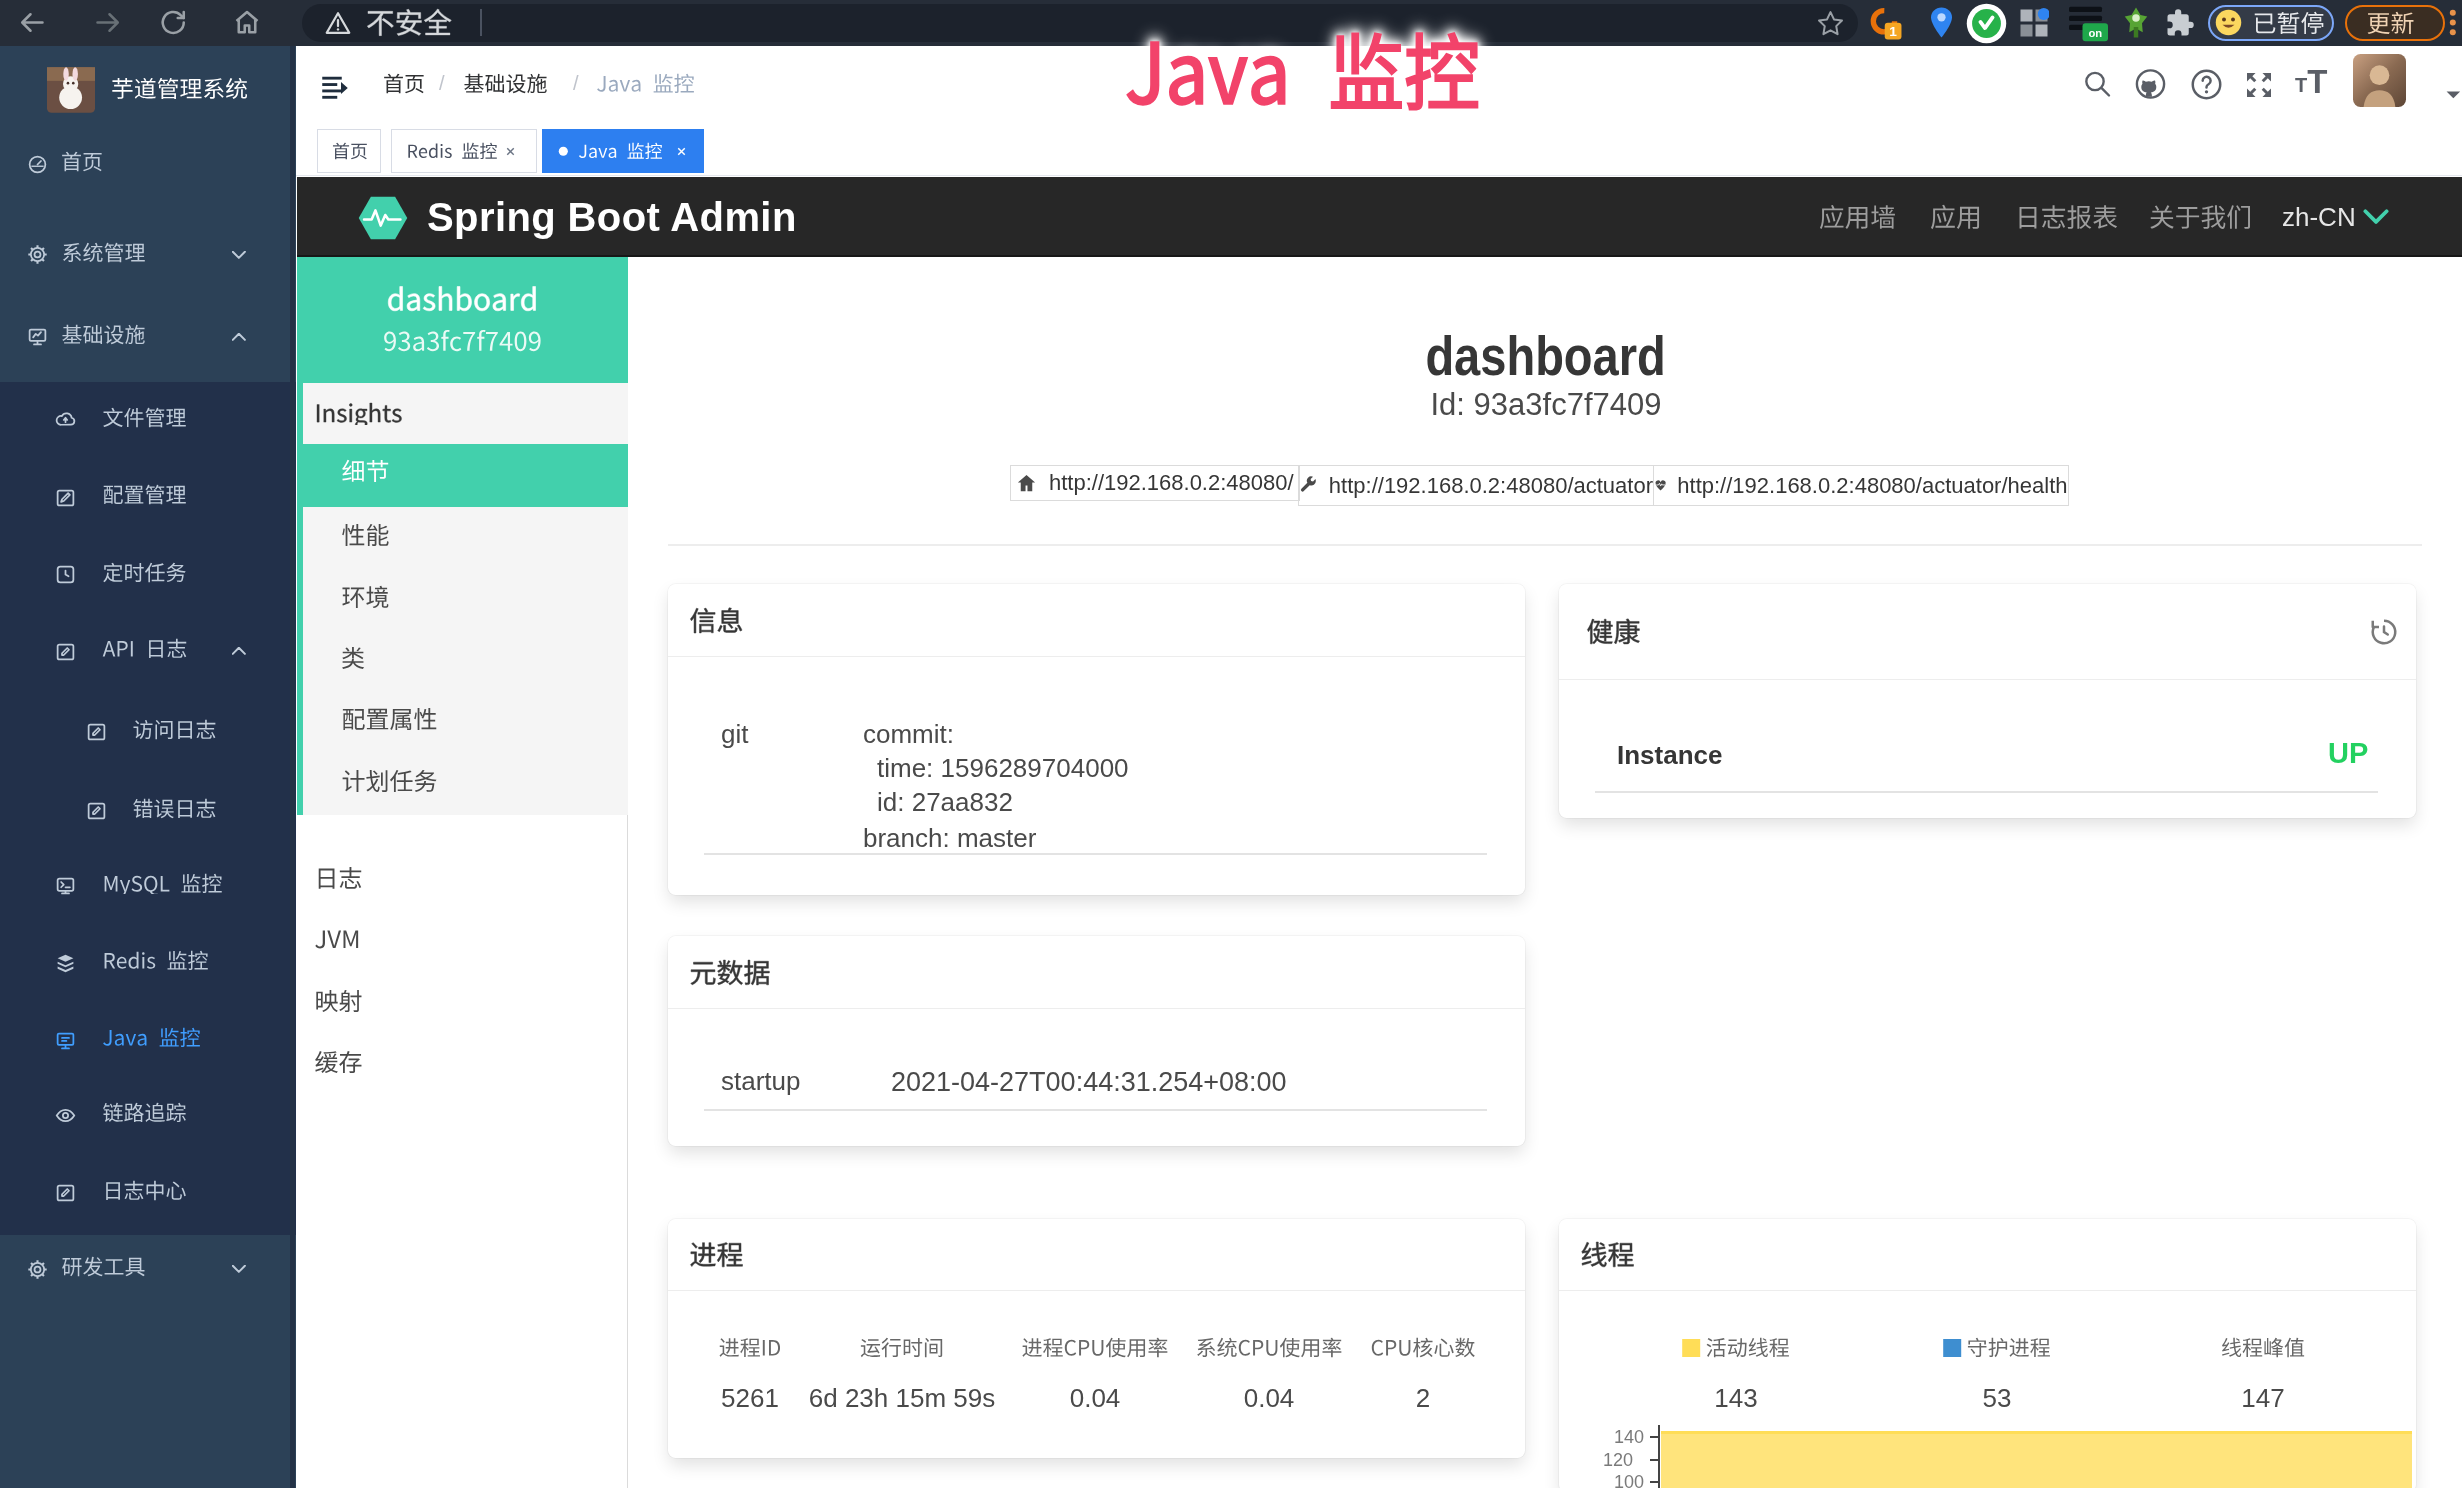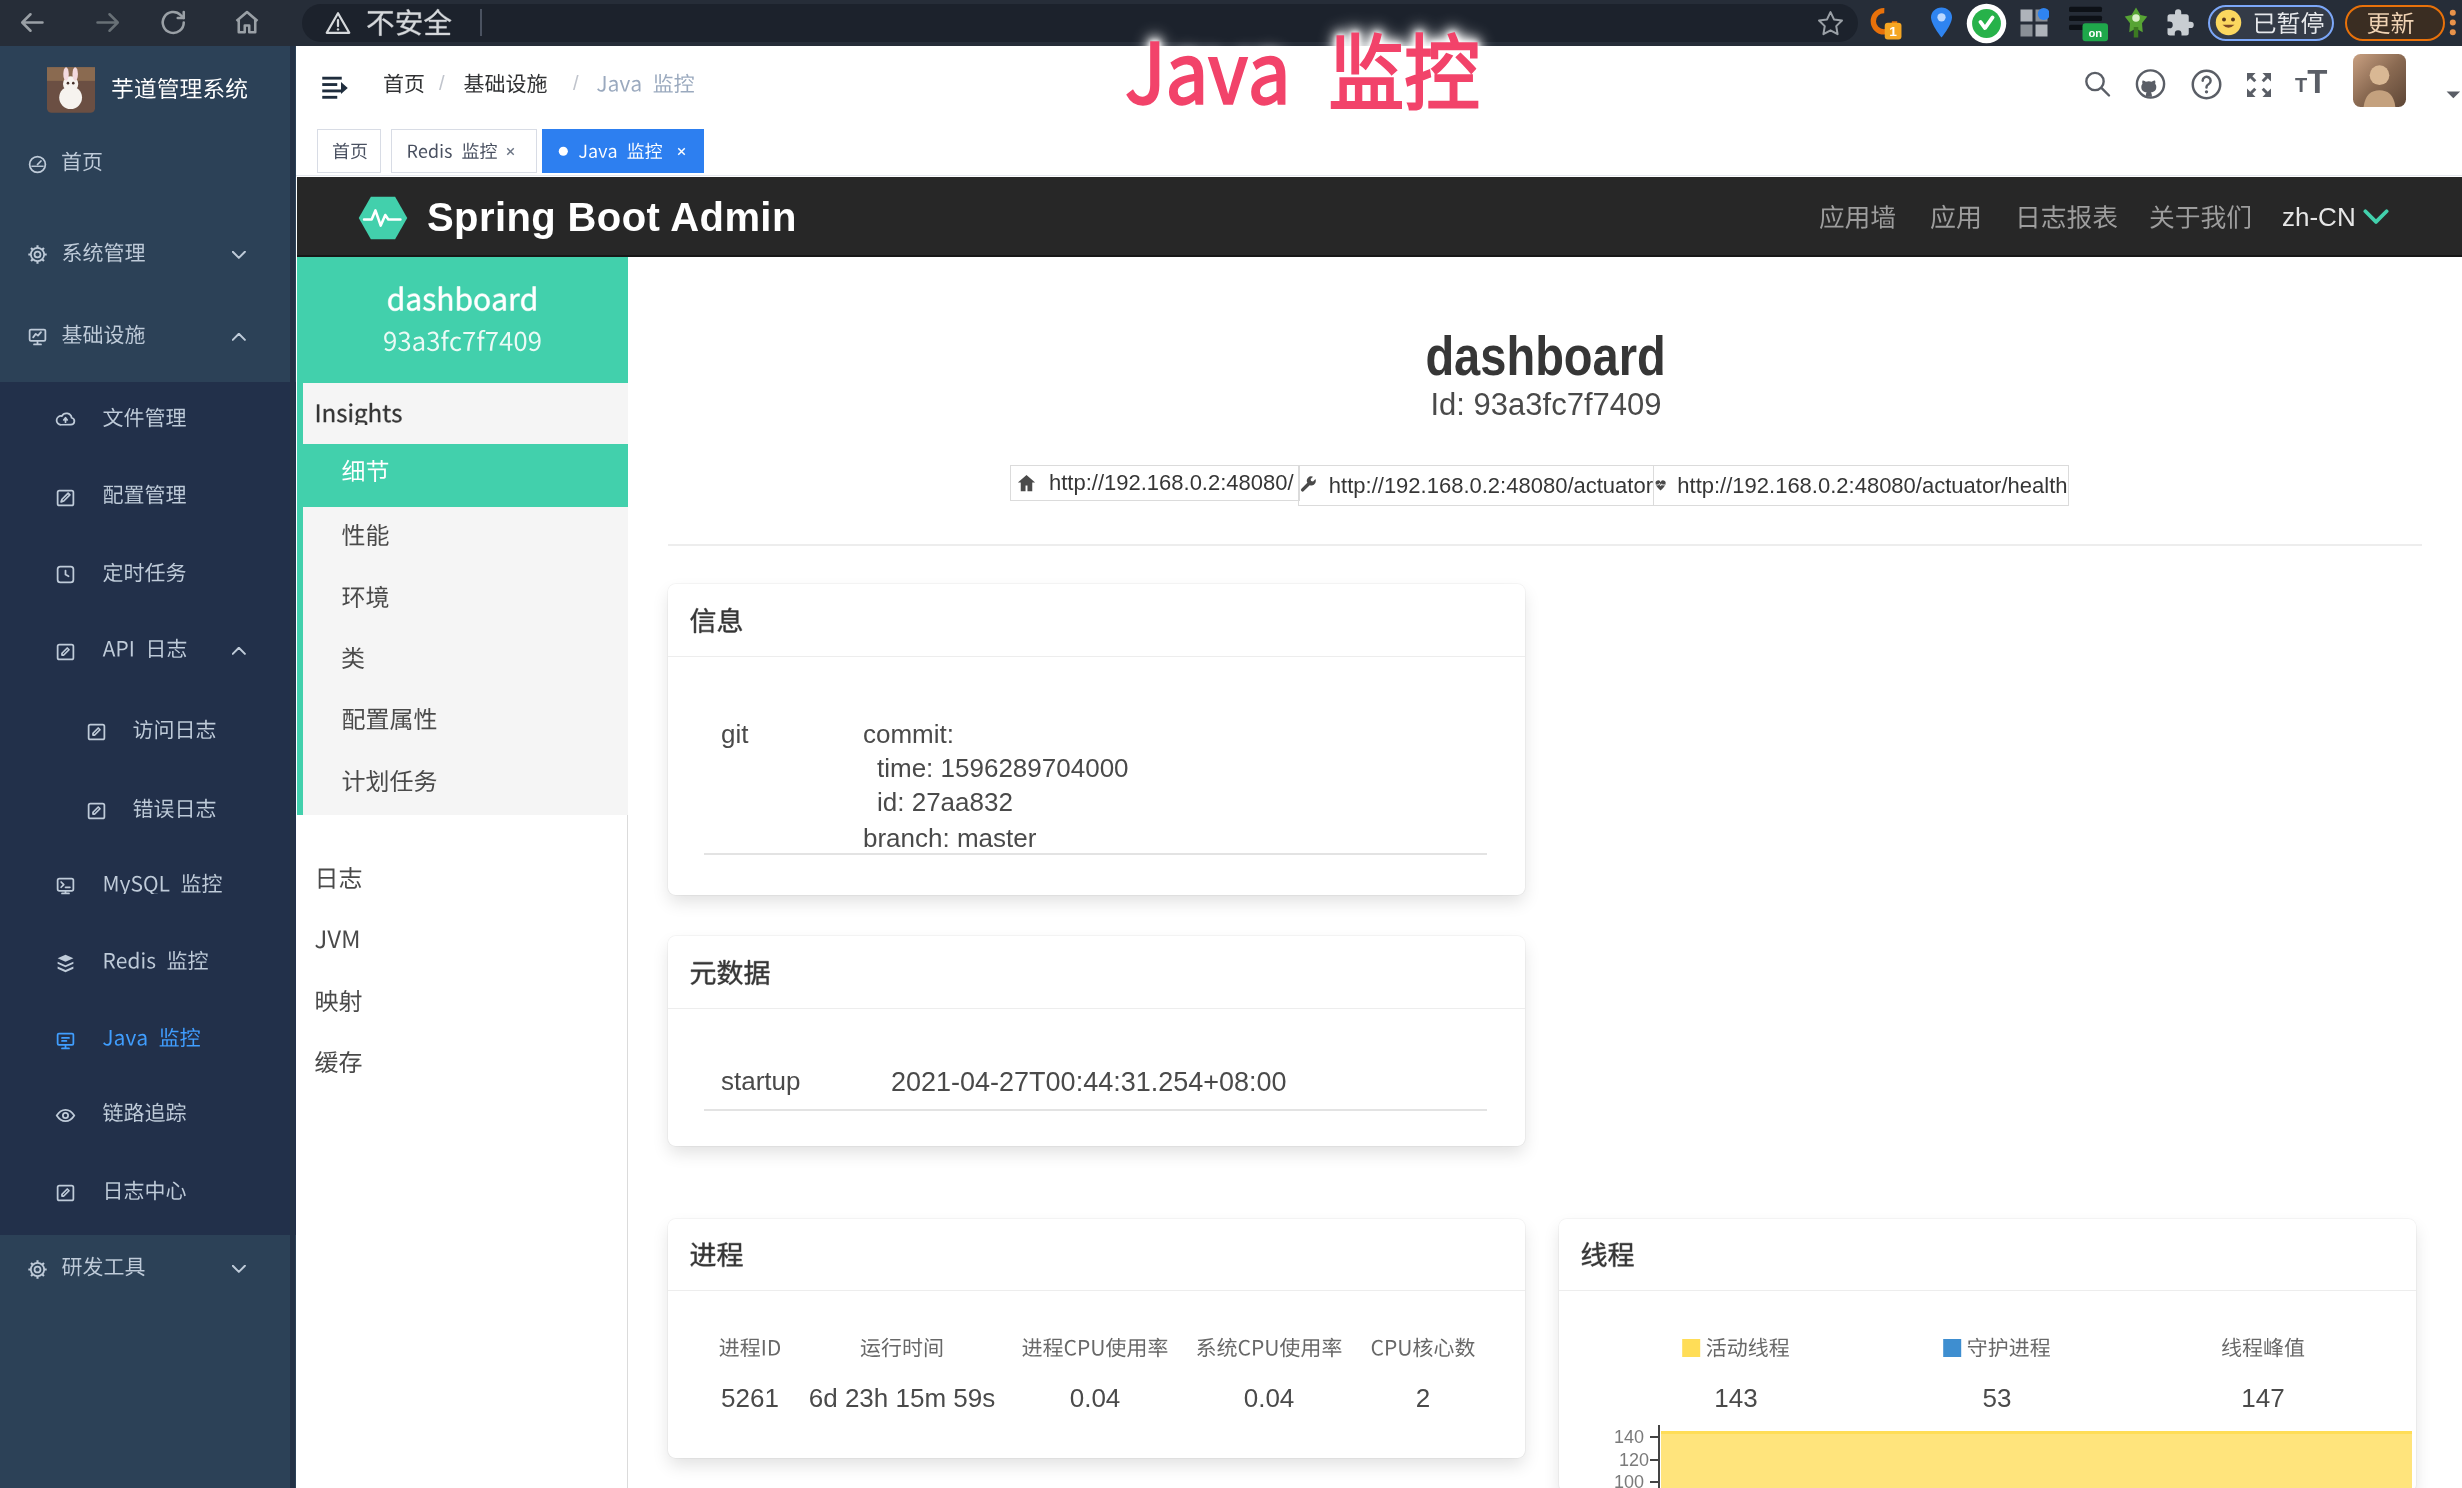--- a/index.html
+++ b/index.html
@@ -773,20 +773,36 @@
             <use href="#g101" x="1000"></use>
           </svg>
         </div>
         <div class="abs" style="left:53px;top:135px;font-size:26px;color:#4a4a4a">git</div>
         <div class="abs" style="left:195px;top:135px;font-size:26px;color:#4a4a4a">commit:</div>
         <div class="abs" style="left:209px;top:169px;font-size:26px;color:#4a4a4a">time: 1596289704000</div>
         <div class="abs" style="left:209px;top:203px;font-size:26px;color:#4a4a4a">id: 27aa832</div>
         <div class="abs" style="left:195px;top:239px;font-size:26px;color:#4a4a4a">branch: master</div>
         <div class="rowline" style="left:36px;top:269px;width:783px"></div>
       </div>
+      <div class="card" style="left:930px;top:327px;width:857px;height:234px">
+        <div class="cardhead" style="height:96px;padding-left:26.5px">
+          <svg width="55" height="27" viewBox="0 -880 2000 1000" fill="#363636" stroke="#363636" stroke-width="18">
+            <use href="#g102" x="0"></use>
+            <use href="#g103" x="1000"></use>
+          </svg>
+        </div>
+        <svg class="abs" style="left:810px;top:33px" width="30" height="30" viewBox="0 0 24 24" fill="none" stroke="#7a7a7a" stroke-width="2">
+          <path d="M12 3a9 9 0 1 1-8.2 5.3"></path>
+          <path d="M3 3v5h5" stroke-linejoin="round"></path>
+          <path d="M12 7.5V12l3 2" stroke-linecap="round"></path>
+        </svg>
+        <div class="abs" style="left:58px;top:156px;font-size:26px;font-weight:bold;color:#363636">Instance</div>
+        <div class="abs" style="left:769px;top:153px;font-size:29px;font-weight:bold;color:#23d160">UP</div>
+        <div class="rowline" style="left:36px;top:207px;width:783px"></div>
+      </div>
       <div class="card" style="left:39px;top:679px;width:857px;height:210px">
         <div class="cardhead" style="height:73px;padding-left:20.5px">
           <svg width="82" height="27" viewBox="0 -880 3000 1000" fill="#363636" stroke="#363636" stroke-width="18">
             <use href="#g104" x="0"></use>
             <use href="#g105" x="1000"></use>
             <use href="#g106" x="2000"></use>
           </svg>
         </div>
         <div class="abs" style="left:53px;top:130px;font-size:26px;color:#4a4a4a">startup</div>
         <div class="abs" style="left:223px;top:131px;font-size:27px;color:#4a4a4a">2021-04-27T00:44:31.254+08:00</div>
@@ -885,21 +901,21 @@
         <div class="abs flex" style="left:704px;top:118px;transform:translateX(-50%)">
           <svg width="85" height="21" viewBox="0 -880 4000 1000" fill="#686868">
             <use href="#g118" x="0"></use>
             <use href="#g108" x="1000"></use>
             <use href="#g123" x="2000"></use>
             <use href="#g124" x="3000"></use>
           </svg>
         </div>
         <div class="abs" style="left:704px;top:164px;transform:translateX(-50%);font-size:26px;color:#4a4a4a">147</div>
         <div class="abs" style="left:39px;top:208px;width:46px;text-align:right;font-size:18px;color:#7a7a7a">140</div>
-        <div class="abs" style="left:44px;top:231px;width:46px;text-align:right;font-size:18px;color:#7a7a7a">120</div>
+        <div class="abs" style="left:44px;top:231px;width:46px;text-align:left;font-size:18px;color:#7a7a7a">120</div>
         <div class="abs" style="left:39px;top:253px;width:46px;text-align:right;font-size:18px;color:#7a7a7a">100</div>
         <div class="abs" style="left:99px;top:206px;width:2.3px;height:67px;background:#444"></div>
         <div class="abs" style="left:91px;top:217px;width:8.3px;height:2.3px;background:#444"></div>
         <div class="abs" style="left:91px;top:240px;width:8.3px;height:2.3px;background:#444"></div>
         <div class="abs" style="left:91px;top:262px;width:8.3px;height:2.3px;background:#444"></div>
         <div class="abs" style="left:102px;top:212px;width:751px;height:61px;background:rgba(255,221,87,.78);border-top:3px solid #ffdd57"></div>
       </div>
     </div>
   </div>
 

